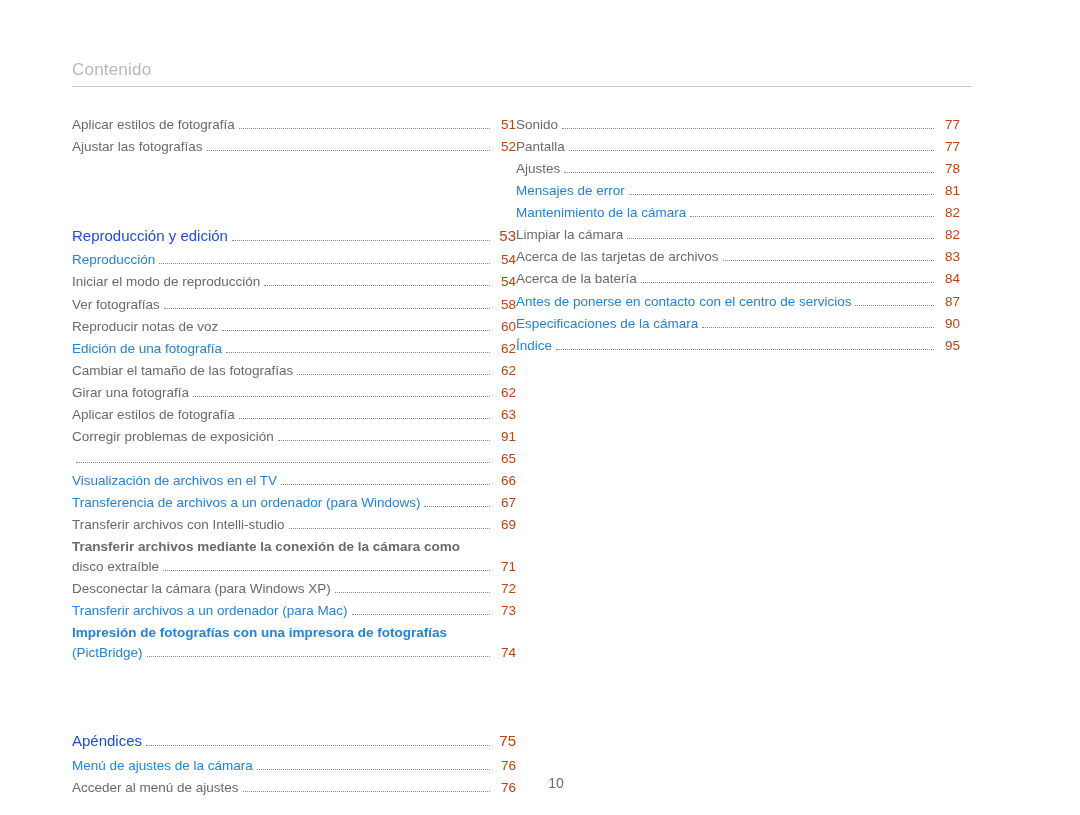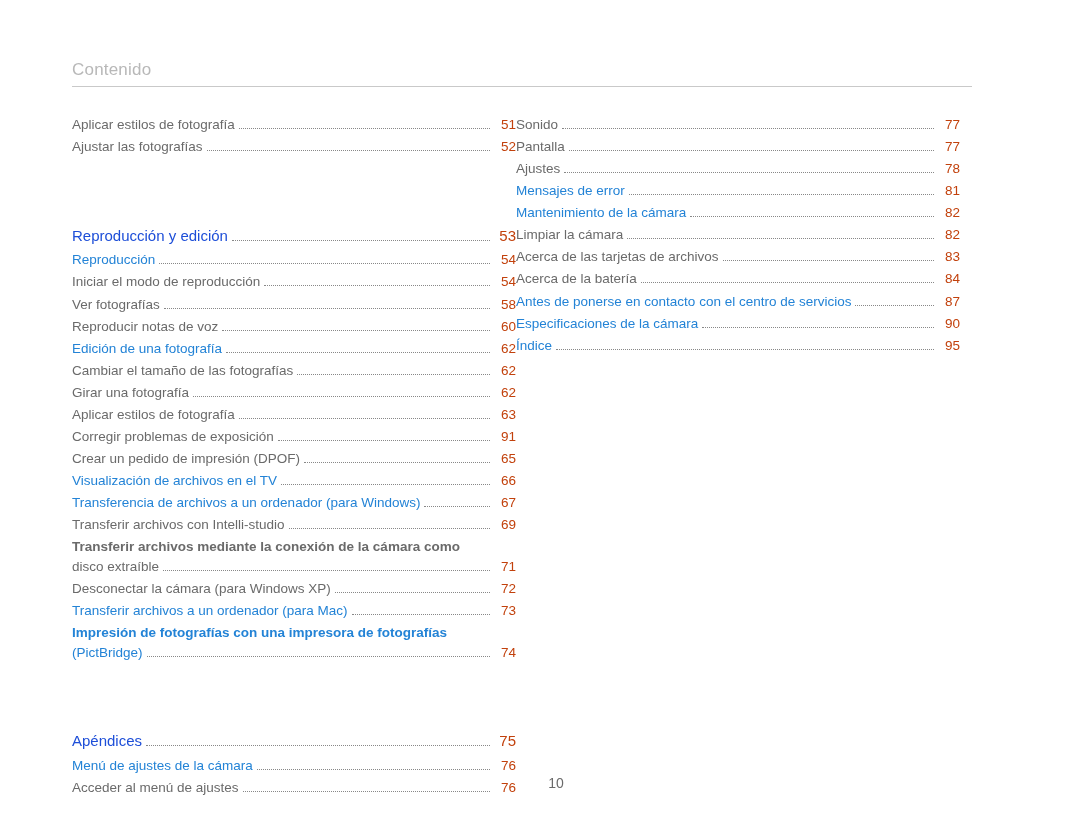--- a/index.html
+++ b/index.html
@@ -154,21 +154,20 @@
           <span class="toc-label plain">Aplicar estilos de fotografía</span>
           <span class="toc-dots"></span>
           <span class="toc-page">63</span>
         </div>
         <div class="toc-row">
           <span class="toc-label plain">Corregir problemas de exposición</span>
           <span class="toc-dots"></span>
           <span class="toc-page">91</span>
         </div>
         <div class="toc-row">
-          <span class="toc-label plain">Crear un pedido de impresión (DPOF)</span>
           <span class="toc-dots"></span>
           <span class="toc-page">65</span>
         </div>
         <div class="toc-row">
           <span class="toc-label link">Visualización de archivos en el TV</span>
           <span class="toc-dots"></span>
           <span class="toc-page">66</span>
         </div>
         <div class="toc-row">
           <span class="toc-label link">Transferencia de archivos a un ordenador (para Windows)</span>

